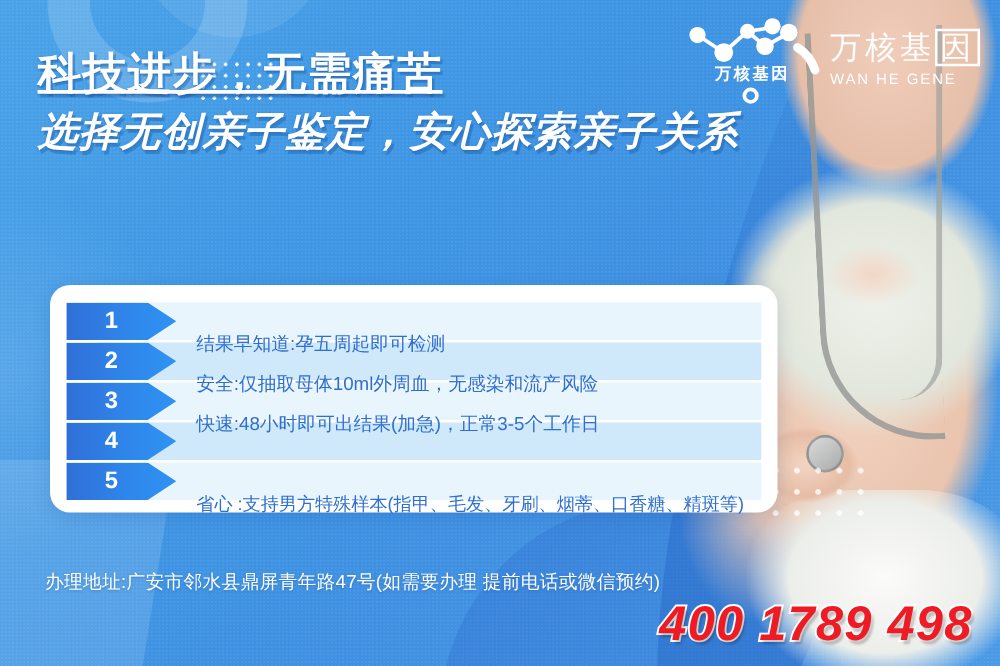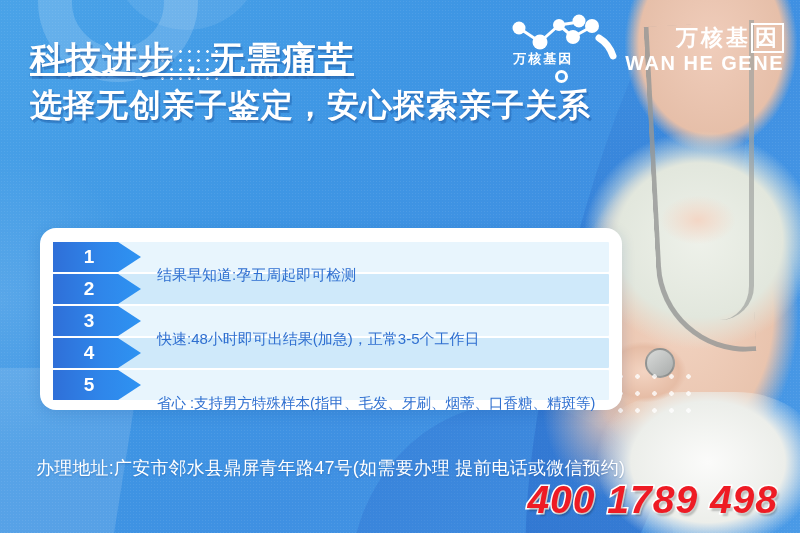--- a/index.html
+++ b/index.html
@@ -120,44 +120,44 @@
     border-radius:50%;
   }
 
   
   .headline{ position:absolute; left:30px; top:36px; z-index:6; }
   .hl{
     color:#fff; font-weight:bold; letter-spacing:1px;
     text-shadow:2px 3px 0 rgba(25,85,160,.35), 0 1px 2px rgba(20,70,140,.4);
   }
   .hl1{ font-size:35px; line-height:46px;text-decoration:underline; }
-  .hl2{ font-size:32px; line-height:47px; }
+  .hl2{ font-size:32px; line-height:47px;font-style:italic; }
   .hl3{ font-size:32px; line-height:45px; }
 
   
   .logo{
     position:absolute; right:16px; top:12px; z-index:8;
     display:flex; align-items:center; gap:8px;
   }
   .logo-mark{ position:relative; width:110px; height:72px; }
   .logo-mark svg{ position:absolute; left:0; top:0; }
   .logo-mark .mark-cn{
-    position:absolute; left:6px; top:38px; width:100px; 
+    position:absolute; left:6px; top:38px; width:100px; text-align:center;
     color:#fff; font-size:13px; font-weight:bold; letter-spacing:2px;
   }
   .logo-mark .mark-o{
     position:absolute; left:48px; top:58px; width:13px; height:13px;
     border:3px solid #fff; border-radius:50%;
   }
   .logo-text{ color:#fff; }
-  .logo-cn{ font-size:22px; font-weight:bold; letter-spacing:3px; line-height:30px;text-align:right; }
+  .logo-cn{ font-size:25px; font-weight:normal; letter-spacing:3px; line-height:30px; }
   .logo-cn .boxed{
     display:inline-block; border:2px solid #fff; padding:0 2px; line-height:26px;
   }
-  .logo-en{ font-size:20px; font-weight:bold; letter-spacing:1.5px; line-height:20px; }
+  .logo-en{ font-size:12px; font-weight:normal; letter-spacing:1.5px; line-height:20px; }
 
   
   .card{
     position:absolute; left:40px; top:228px; width:582px; height:182px;
     background:#fff; border-radius:16px; z-index:5;
     box-shadow:0 3px 14px rgba(20,70,140,.16);
   }
   .rows{ position:absolute; left:13px; top:14px; width:556px; }
   .row{
     position:relative; height:30px; margin-bottom:2px;
@@ -176,21 +176,21 @@
   }
   .row-text{
     position:relative; z-index:2; margin-left:16px;
     color:#2f6fd0; font-size:15px; white-space:nowrap;margin-top:36px;
   }
   .row.last .row-text{ font-size:14.5px; }
 
   
   .address{
     position:absolute; left:36px; top:456px; z-index:7;
-    color:#fff; font-size:18px; letter-spacing:.2px;
+    color:#fff; font-size:15px; letter-spacing:.2px;
     text-shadow:0 1px 2px rgba(20,70,140,.35);
   }
   .phone{
     position:absolute; right:22px; top:478px; z-index:9;
     font-size:39px; font-weight:bold; font-style:italic;
     color:#ee1b24; letter-spacing:1px;
     -webkit-text-stroke:3px #fff; paint-order:stroke fill;
     text-shadow:2px 3px 2px rgba(0,0,0,.22);
     margin-left:35px;
   }
@@ -255,20 +255,21 @@
   <div class="card">
     <div class="rows">
       <div class="row odd">
         <div class="bar"></div>
         <div class="badge">1</div>
         <div class="row-text">结果早知道:孕五周起即可检测</div>
       </div>
       <div class="row even">
         <div class="bar"></div>
         <div class="badge">2</div>
+        <div class="row-text">安全:仅抽取母体10ml外周血，无感染和流产风险</div>
       </div>
       <div class="row odd">
         <div class="bar"></div>
         <div class="badge">3</div>
         <div class="row-text">快速:48小时即可出结果(加急)，正常3-5个工作日</div>
       </div>
       <div class="row even">
         <div class="bar"></div>
         <div class="badge">4</div>
       </div>

